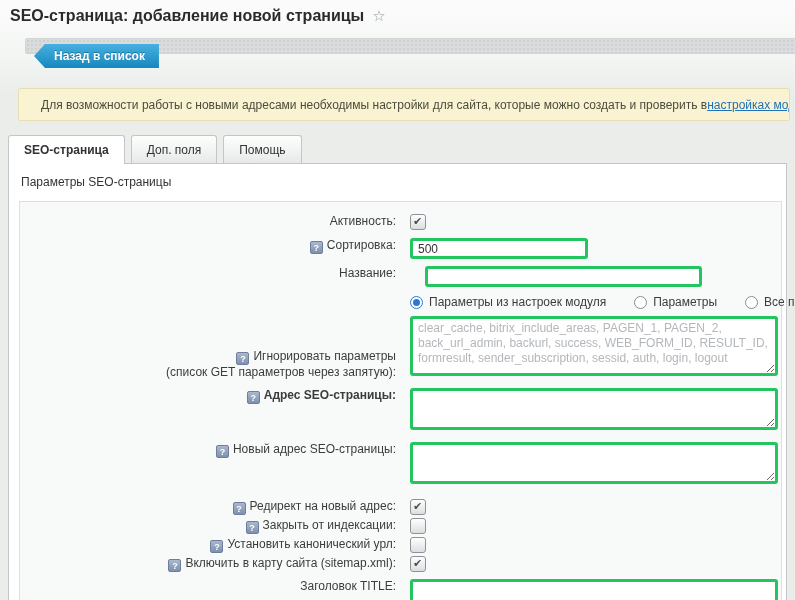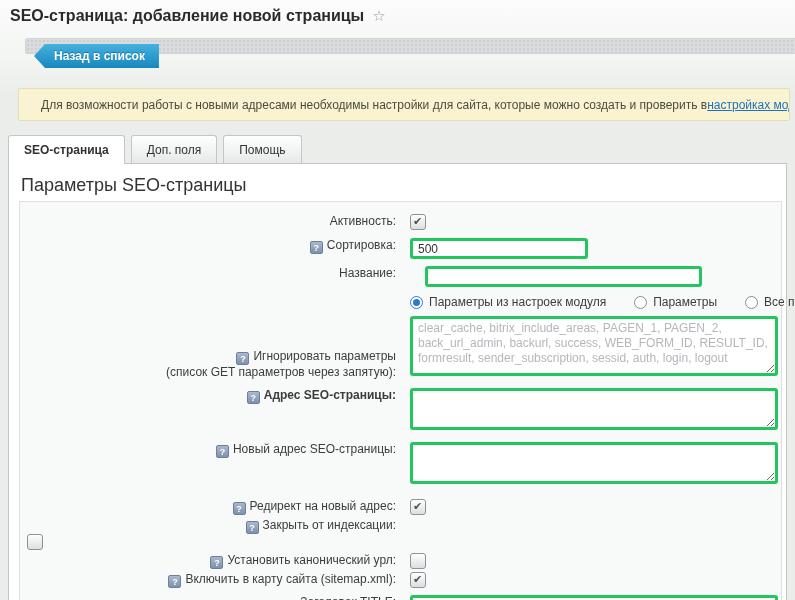--- a/index.html
+++ b/index.html
@@ -46,21 +46,21 @@
     border:1px solid #c2c6c8; border-bottom:none; border-radius:3px 3px 0 0;
     background:linear-gradient(#fefefe,#e7e9e9); cursor:pointer; color:#333;
   }
   .tab.active { background:#fff; font-weight:bold; height:29px; z-index:3; }
 
   
   .content {
     position:absolute; left:8px; top:163px; width:779px; height:437px;
     background:#fff; border:1px solid #c2c6c8; border-bottom:none;
   }
-  .section-heading { position:absolute; left:12px; top:11px; font-size:18px; color:#333; }
+  .section-heading { position:absolute; left:12px; top:11px; font-size:12px; color:#333; }
 
   .form-box {
     position:absolute; left:10px; top:37px; width:763px; height:400px;
     background:#f8fafa; border:1px solid #dde0e1; border-bottom:none;
   }
 
   
   .row { display:flex; }
   .row.top-align { align-items:flex-end; }
   .lbl { width:383px; padding-right:7px; text-align:right; color:#3c3c3c; flex:none; }
@@ -198,21 +198,21 @@
 
     <div class="row" style="margin-top:12px;">
       <div class="lbl">
         <span class="hint-icon">?</span><span>Редирект на новый адрес:</span>
       </div>
       <div class="ctl">
         <input type="checkbox" checked="" style="">
       </div>
     </div>
 
-    <div class="row" style="margin-top:3px;flex-direction:column;">
+    <div class="row" style="margin-top:3px;">
       <div class="lbl">
         <span class="hint-icon">?</span><span>Закрыть от индексации:</span>
       </div>
       <div class="ctl">
         <input type="checkbox" style="">
       </div>
     </div>
 
     <div class="row" style="margin-top:3px;">
       <div class="lbl">

